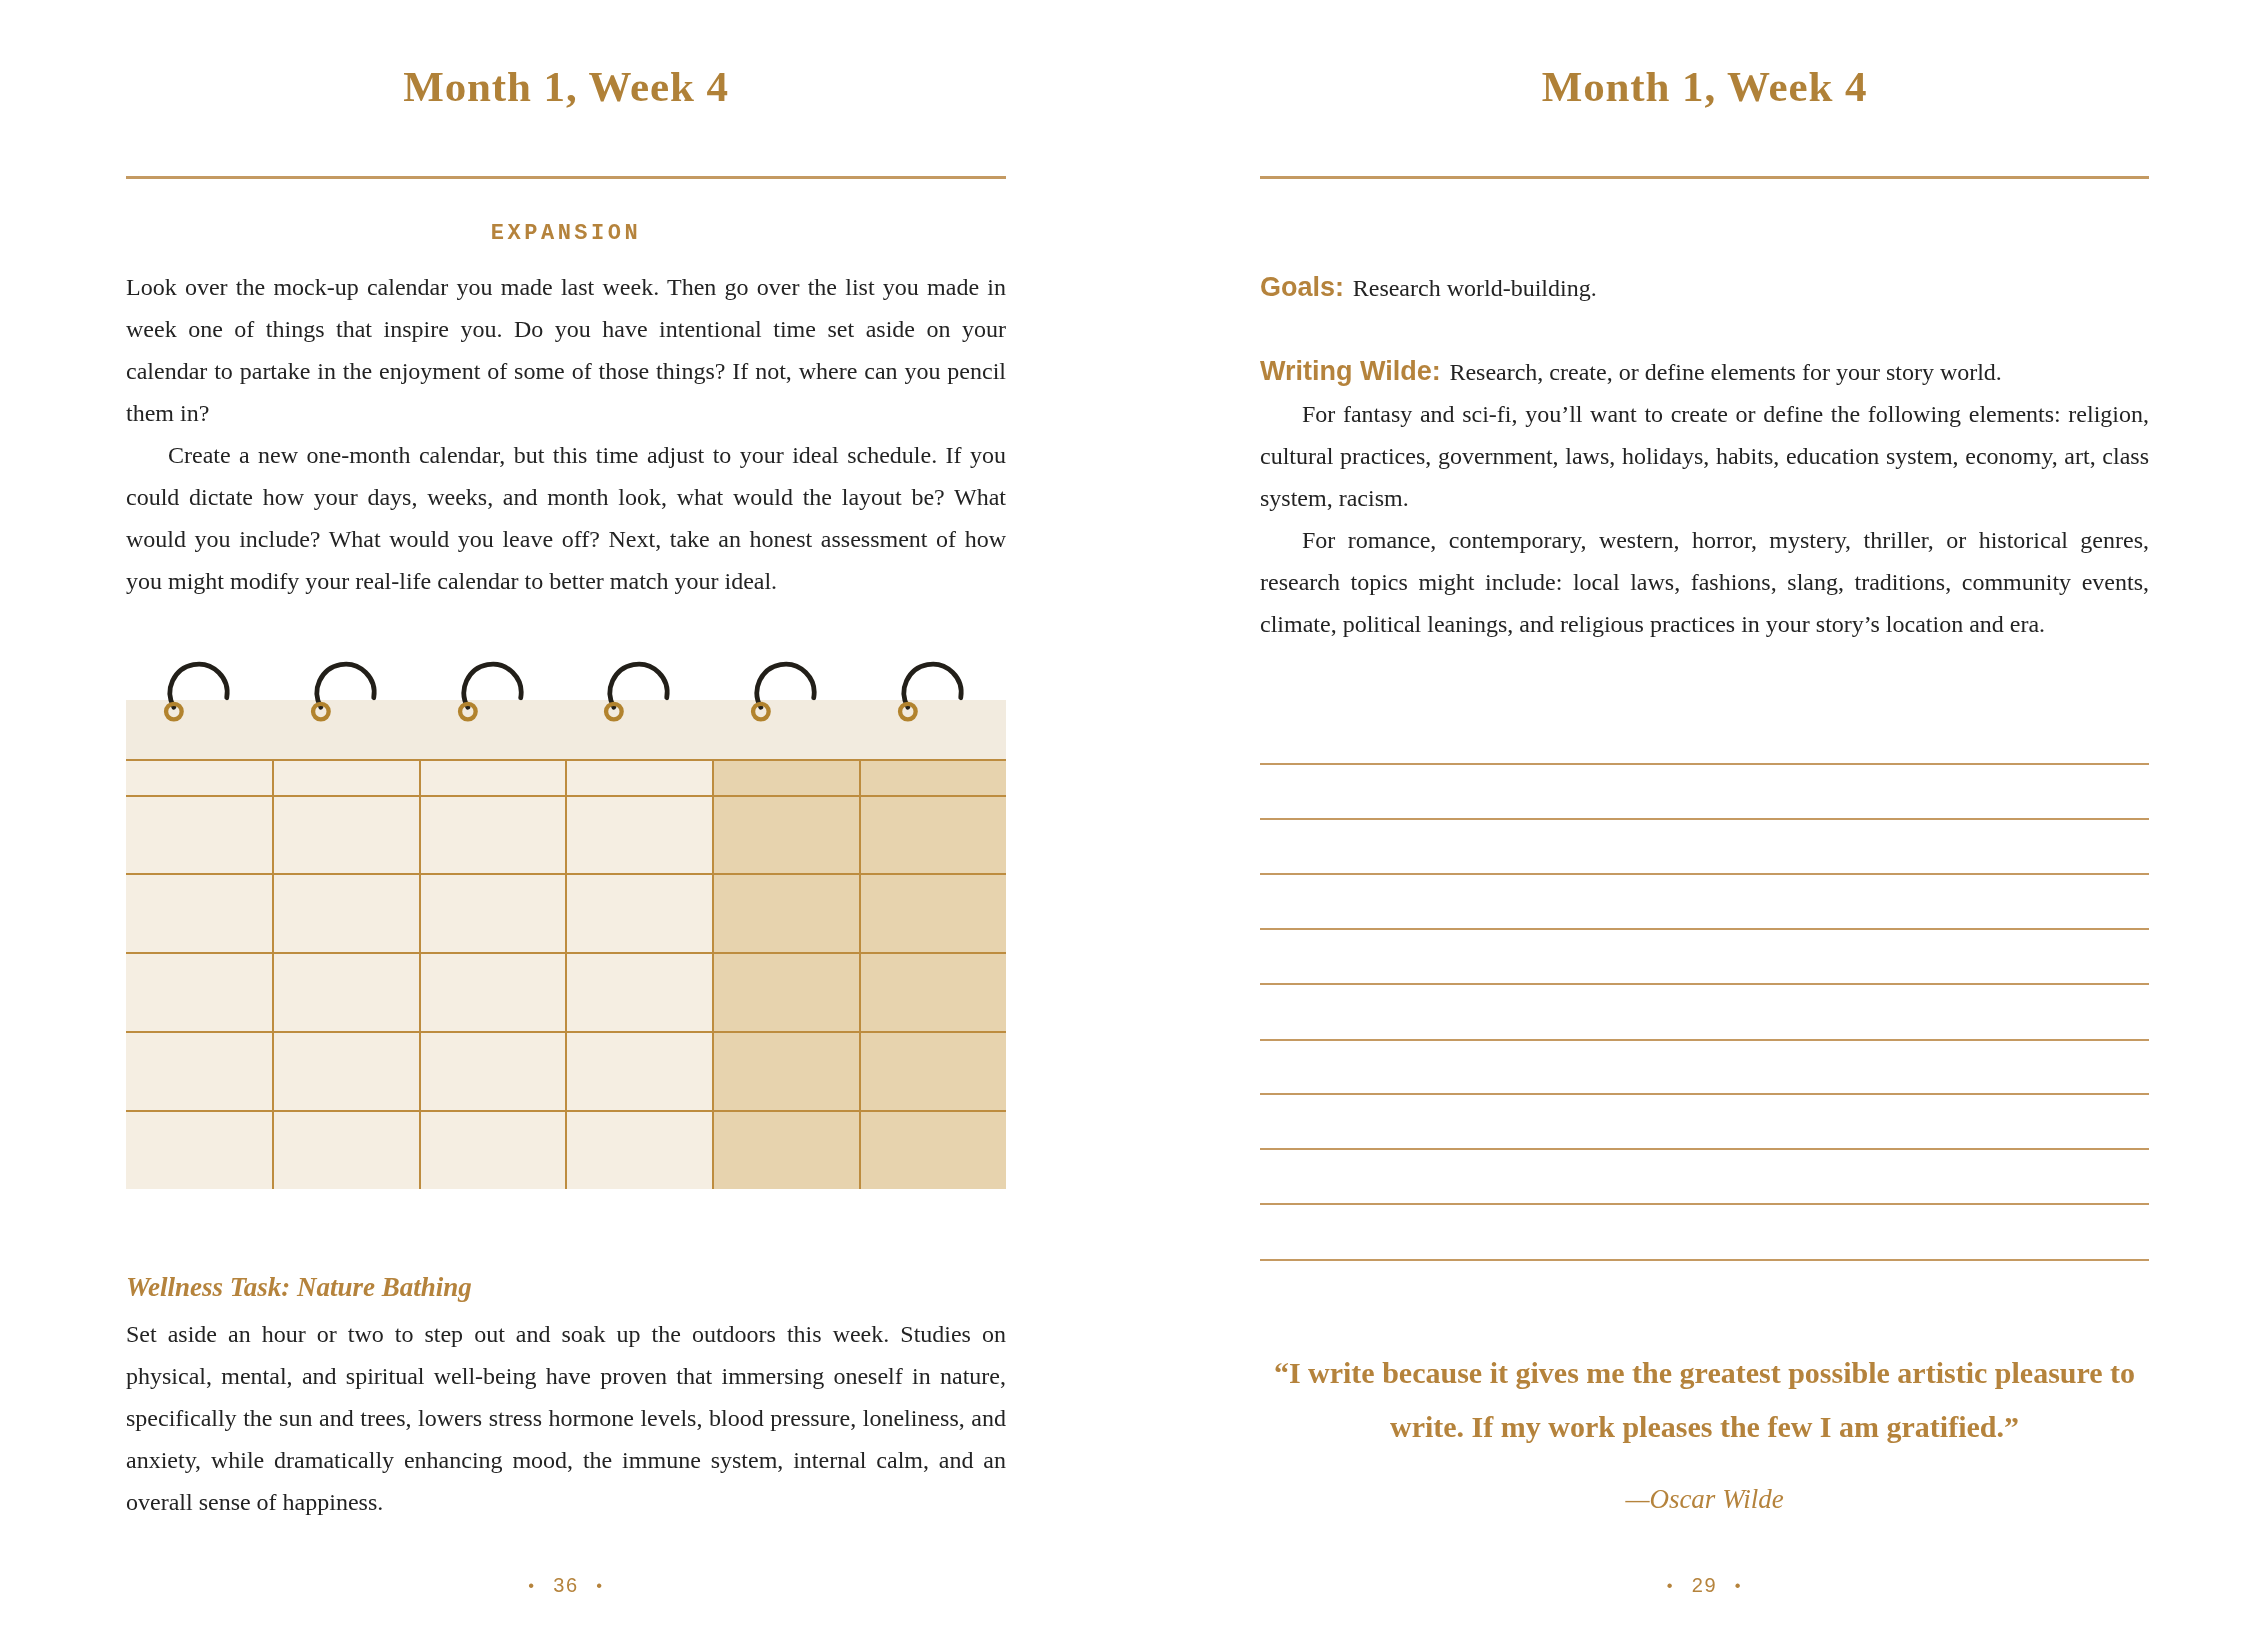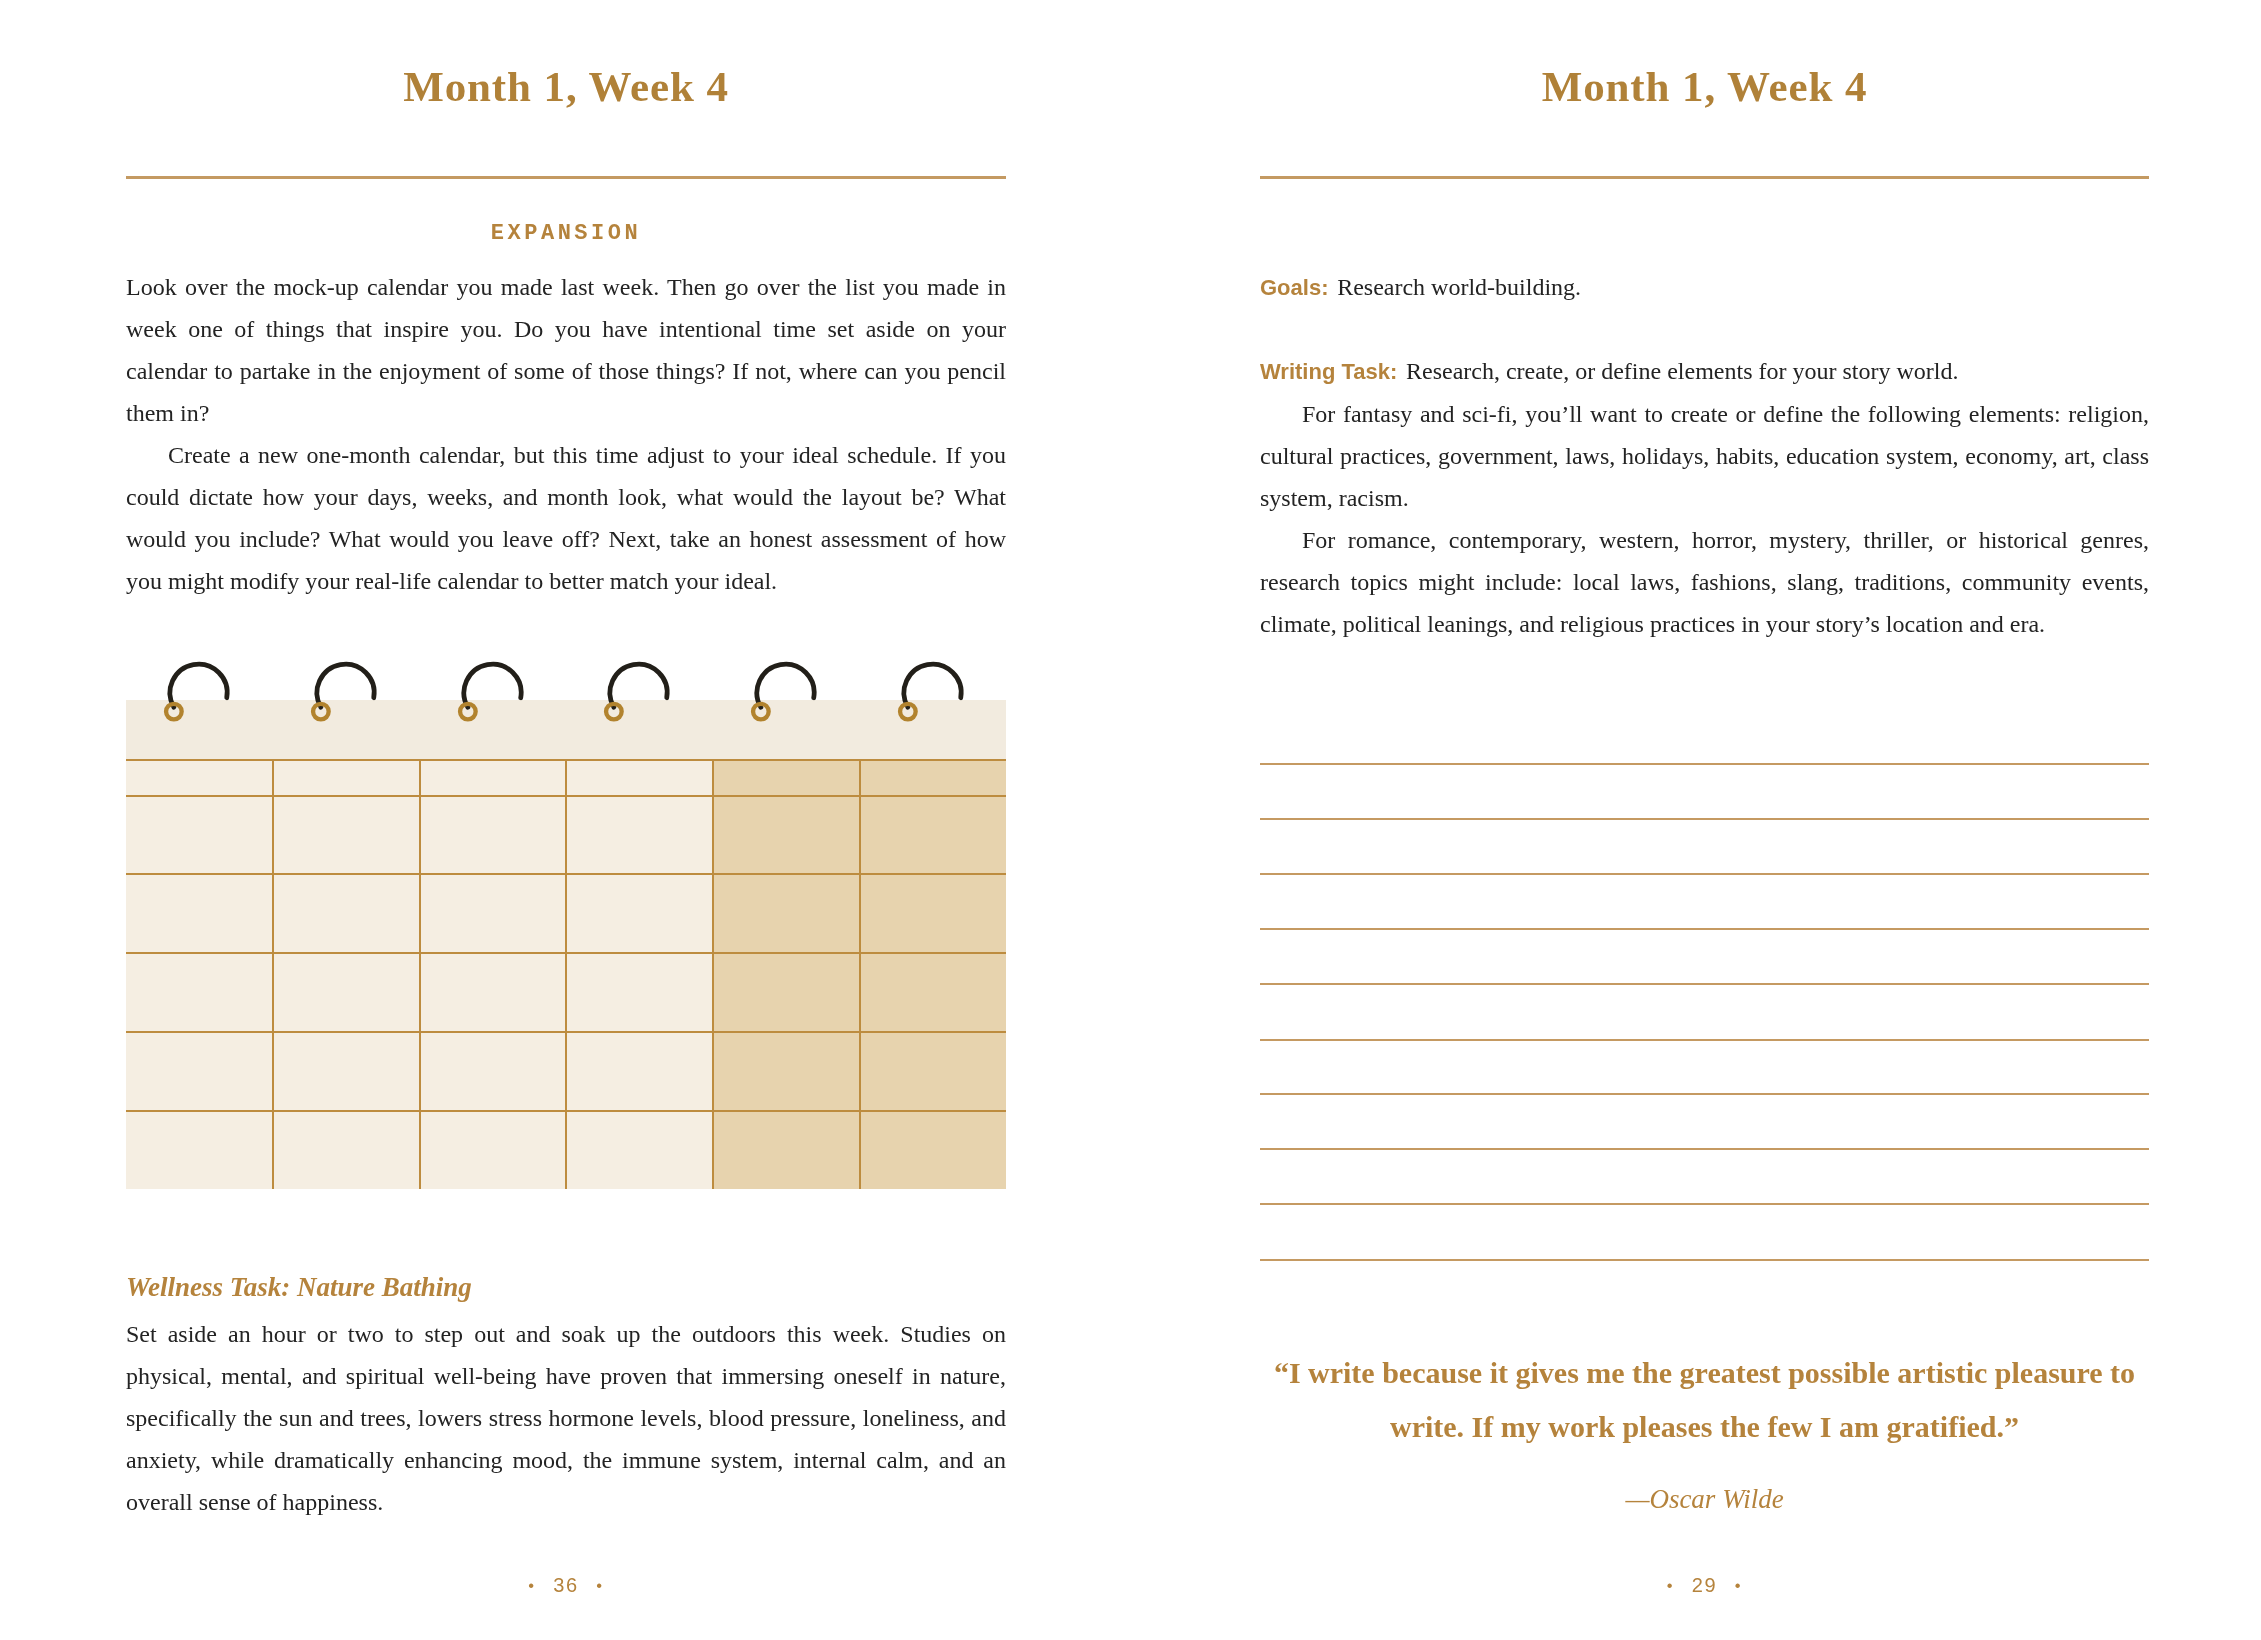--- a/index.html
+++ b/index.html
@@ -34,21 +34,21 @@
   .kicker{
     font-family:Liberation Mono, monospace;
     font-size:22px;font-weight:bold;letter-spacing:3.5px;
     color:var(--gold);text-align:center;
   }
   .body-text{font-size:24px;line-height:42px;text-align:justify;color:var(--ink);}
   .body-text p{margin:0;}
   .indent{text-indent:42px;}
   .inline-label{
     font-family:"Liberation Sans","DejaVu Sans",sans-serif;
-    font-weight:bold;color:var(--gold);font-size:22px;margin-right:8.7px;
+    font-weight:bold;color:var(--gold);font-size:27px;margin-right:8.7px;
   }
   .wellness-heading{font-size:27px;font-weight:bold;color:var(--gold);}
   .quote{
     font-size:30px;line-height:54px;font-weight:bold;
     color:var(--gold);text-align:center;
   }
   .attribution{
     font-size:27px;font-style:italic;color:var(--gold);text-align:center;
   }
   .page-number{
@@ -142,21 +142,21 @@
 
 <div class="page" id="page-right">
   <div class="abs book-title" style="left:129px;top:61px;width:889px;">Month 1, Week 4</div>
   <div class="abs title-rule" style="left:129px;top:176px;width:889px;"></div>
 
   <div class="abs body-text" style="left:129px;top:266px;width:889px;">
     <p><span class="inline-label">Goals:</span><span>Research world-building.</span></p>
   </div>
 
   <div class="abs body-text" style="left:129px;top:350px;width:889px;">
-    <p><span class="inline-label">Writing Task:</span><span>Research, create, or define elements for your story world.</span></p>
+    <p><span class="inline-label">Writing Wilde:</span><span>Research, create, or define elements for your story world.</span></p>
     <p class="indent">For fantasy and sci-fi, you’ll want to create or define the following elements: religion, cultural practices, government, laws, holidays, habits, education system, economy, art, class system, racism.</p>
     <p class="indent">For romance, contemporary, western, horror, mystery, thriller, or historical genres, research topics might include: local laws, fashions, slang, traditions, community events, climate, political leanings, and religious practices in your story’s location and era.</p>
   </div>
 
   <div class="abs" id="writing-lines">
       <div class="wline" style="top: 0px;"></div>
       <div class="wline" style="top: 55px;"></div>
       <div class="wline" style="top: 110px;"></div>
       <div class="wline" style="top: 165px;"></div>
       <div class="wline" style="top: 220px;"></div>

